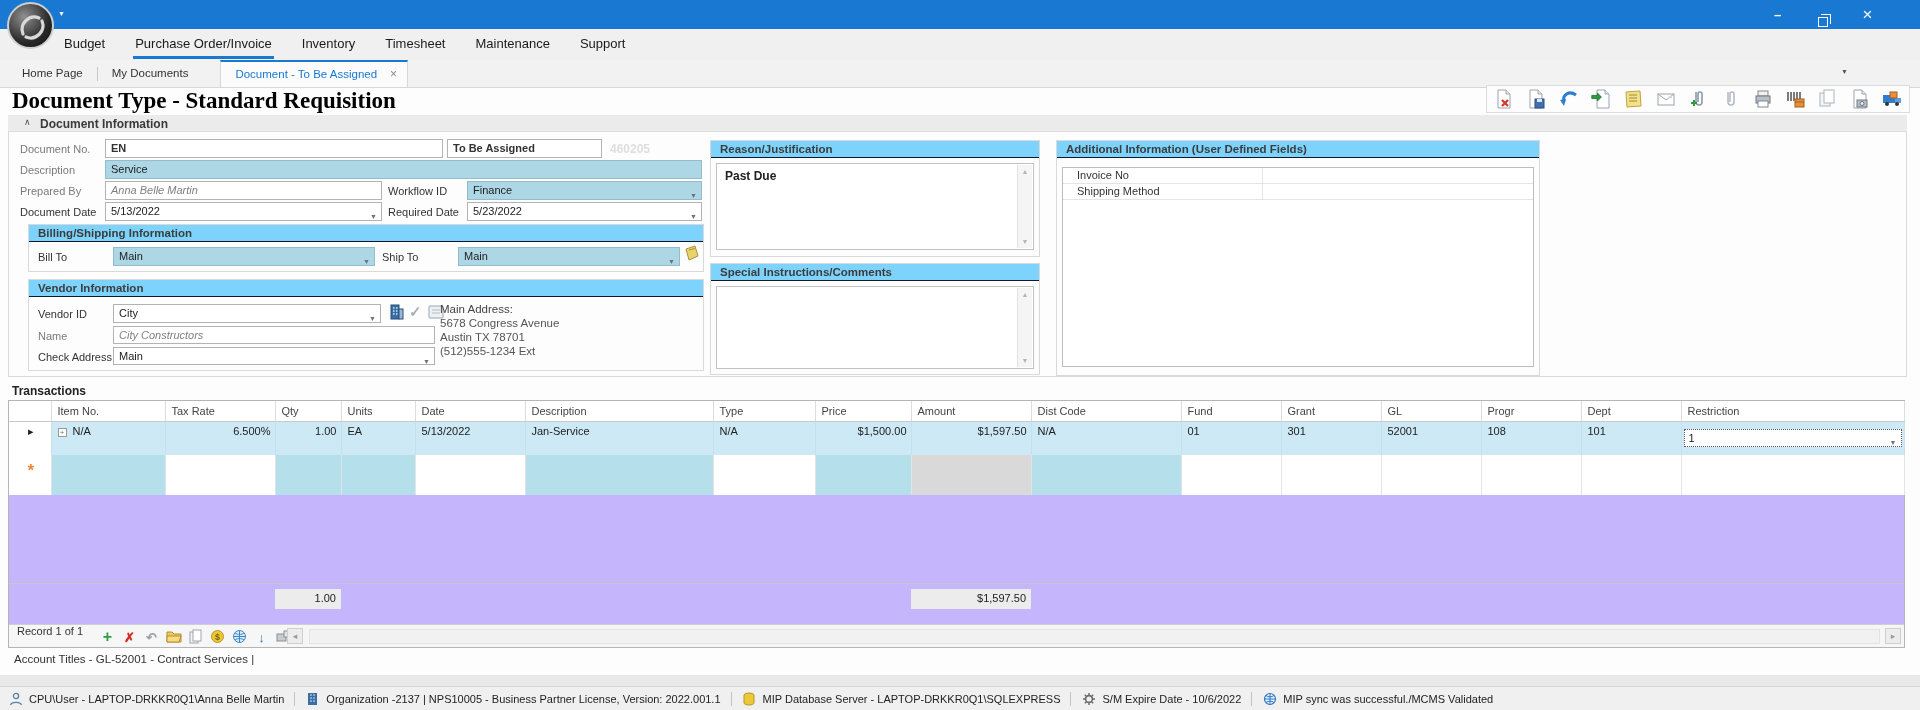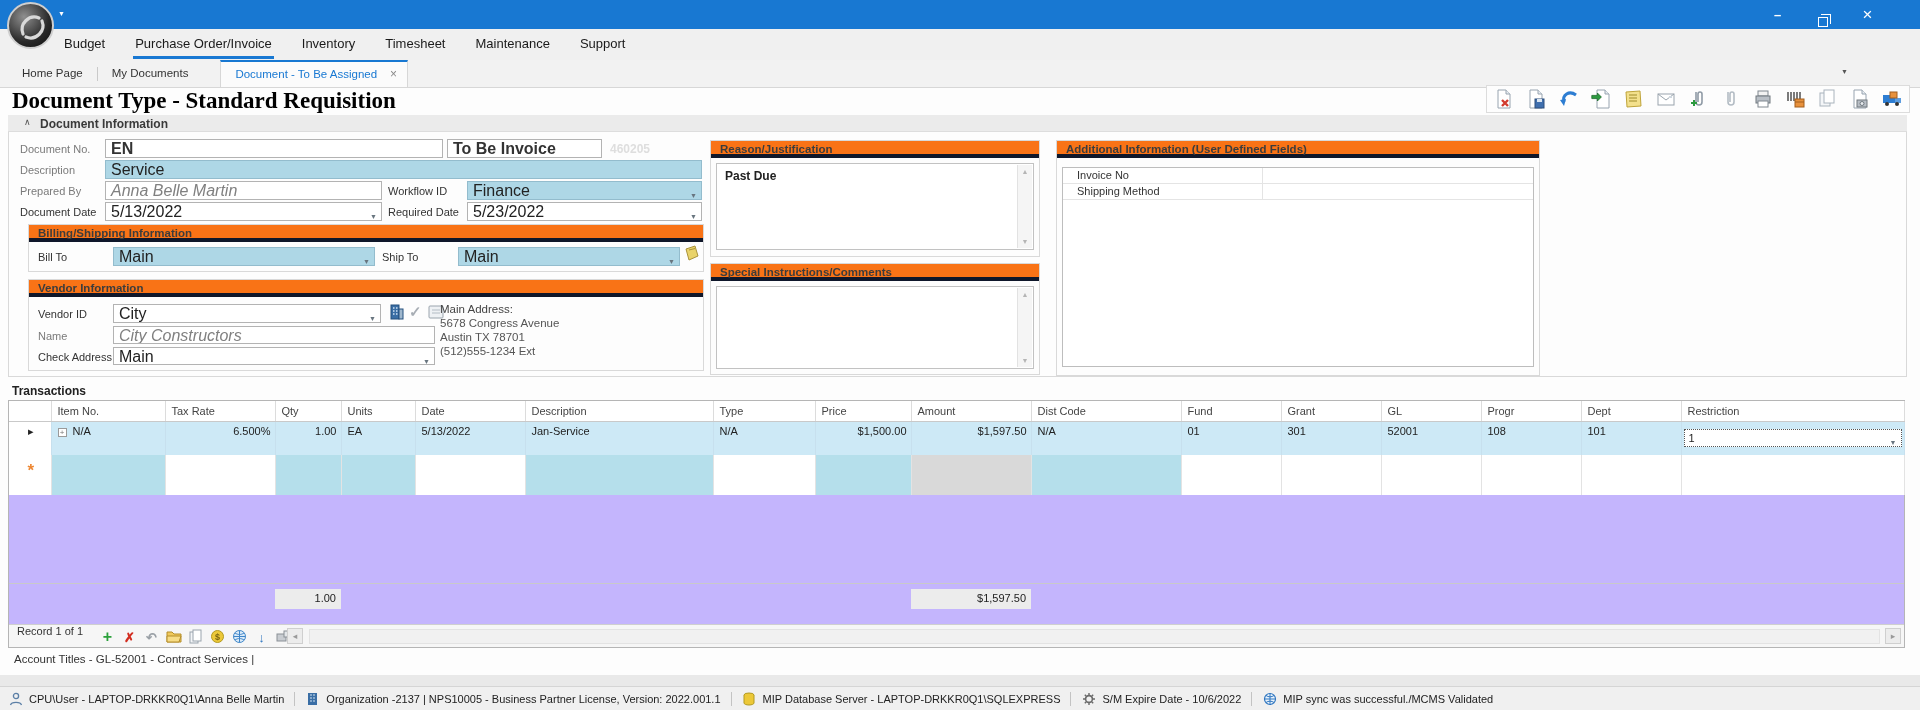--- a/index.html
+++ b/index.html
@@ -46,29 +46,29 @@
   .tbi { width:24px; height:22px; display:flex; align-items:center; justify-content:center; position:relative; }
 
   
   .docinfo-box { position:absolute; left:8px; top:115px; width:1899px; height:262px; border:1px solid #d9d9d9; background:#fdfdfd; }
   .docinfo-hdr { position:absolute; left:8px; top:115px; width:1899px; height:17px; background:#ebebeb; border-bottom:1px solid #dddddd; }
   .docinfo-hdr .chev { position:absolute; left:16px; top:2px; font-size:9px; color:#555; }
   .g-chev::before{content:"∧";}
   .docinfo-hdr .ttl { position:absolute; left:32px; top:2px; font-size:12px; font-weight:bold; color:#3a3a3a; }
 
   .flabel { position:absolute; font-size:11px; color:#7a7a7a; white-space:nowrap; }
-  .field { position:absolute; height:19px; background:#fff; border:1px solid #b3b3b3; font-size:16px; color:#222; line-height:17px; padding:0 5px; white-space:nowrap; overflow:hidden; }
+  .field { position:absolute; height:19px; background:#fff; border:1px solid #b3b3b3; font-size:11px; color:#222; line-height:17px; padding:0 5px; white-space:nowrap; overflow:hidden; }
   .field.blue { background:#aed7e6; border-color:#93bccd; }
   .field.gray-text { color:#808080;font-style:italic; }
   .field.bold { font-weight:bold; color:#333; }
   .dd-caret { position:absolute; right:4px; top:5px; font-size:7px; color:#68757f; }
   .watermark { position:absolute; font-size:12px; font-weight:bold; color:#dedede; }
 
   .subpanel { position:absolute; border:1px solid #d9d9d9; background:#fdfdfd; }
-  .subpanel-hdr { height:17px; background:#f97316; border-bottom:4px solid #0f172a; font-size:11.5px; font-weight:bold; color:#3c3c3c; padding:2px 9px; }
+  .subpanel-hdr { height:17px; background:#7dd3fc; border-bottom:1px solid #0f172a; font-size:11.5px; font-weight:bold; color:#3c3c3c; padding:2px 9px; }
 
   .addr { position:absolute; font-size:11.5px; color:#555; line-height:14px; }
   .addr .t { color:#444; }
 
   .textpanel-box { position:absolute; background:#fff; border:1px solid #c2c2c2; }
   .vscroll { position:absolute; top:1px; right:1px; bottom:1px; width:15px; background:#f5f5f5; border-left:1px solid #e2e2e2; }
   .vscroll .g-up, .vscroll .g-dn { position:absolute; left:0; width:14px; text-align:center; font-size:7px; color:#b5b5b5; }
   .g-up::before{content:"▲";} .g-dn::before{content:"▼";}
   .vscroll .g-up { top:3px; } .vscroll .g-dn { bottom:3px; }
   .reason-text { position:absolute; left:8px; top:5px; font-size:12px; font-weight:bold; color:#222; }
@@ -247,21 +247,21 @@
 </div>
 
 <div class="docinfo-box"></div>
 <div class="docinfo-hdr">
   <span class="chev g-chev"></span>
   <span class="ttl">Document Information</span>
 </div>
 
 <span class="flabel" style="left:20px; top:143px;">Document No.</span>
 <div class="field bold" style="left:105px; top:139px; width:338px;">EN</div>
-<div class="field bold" style="left:447px; top:139px; width:155px;">To Be Invoice</div>
+<div class="field bold" style="left:447px; top:139px; width:155px;">To Be Assigned</div>
 <span class="watermark" style="left:610px; top:142px;">460205</span>
 
 <span class="flabel" style="left:20px; top:164px;">Description</span>
 <div class="field blue" style="left:105px; top:160px; width:597px;">Service</div>
 
 <span class="flabel" style="left:20px; top:185px;">Prepared By</span>
 <div class="field gray-text" style="left:105px; top:181px; width:277px;">Anna Belle Martin</div>
 <span class="flabel" style="left:388px; top:185px; color:#333;">Workflow ID</span>
 <div class="field blue" style="left:467px; top:181px; width:235px;"><span>Finance</span><span class="dd-caret g-caret"></span></div>
 

